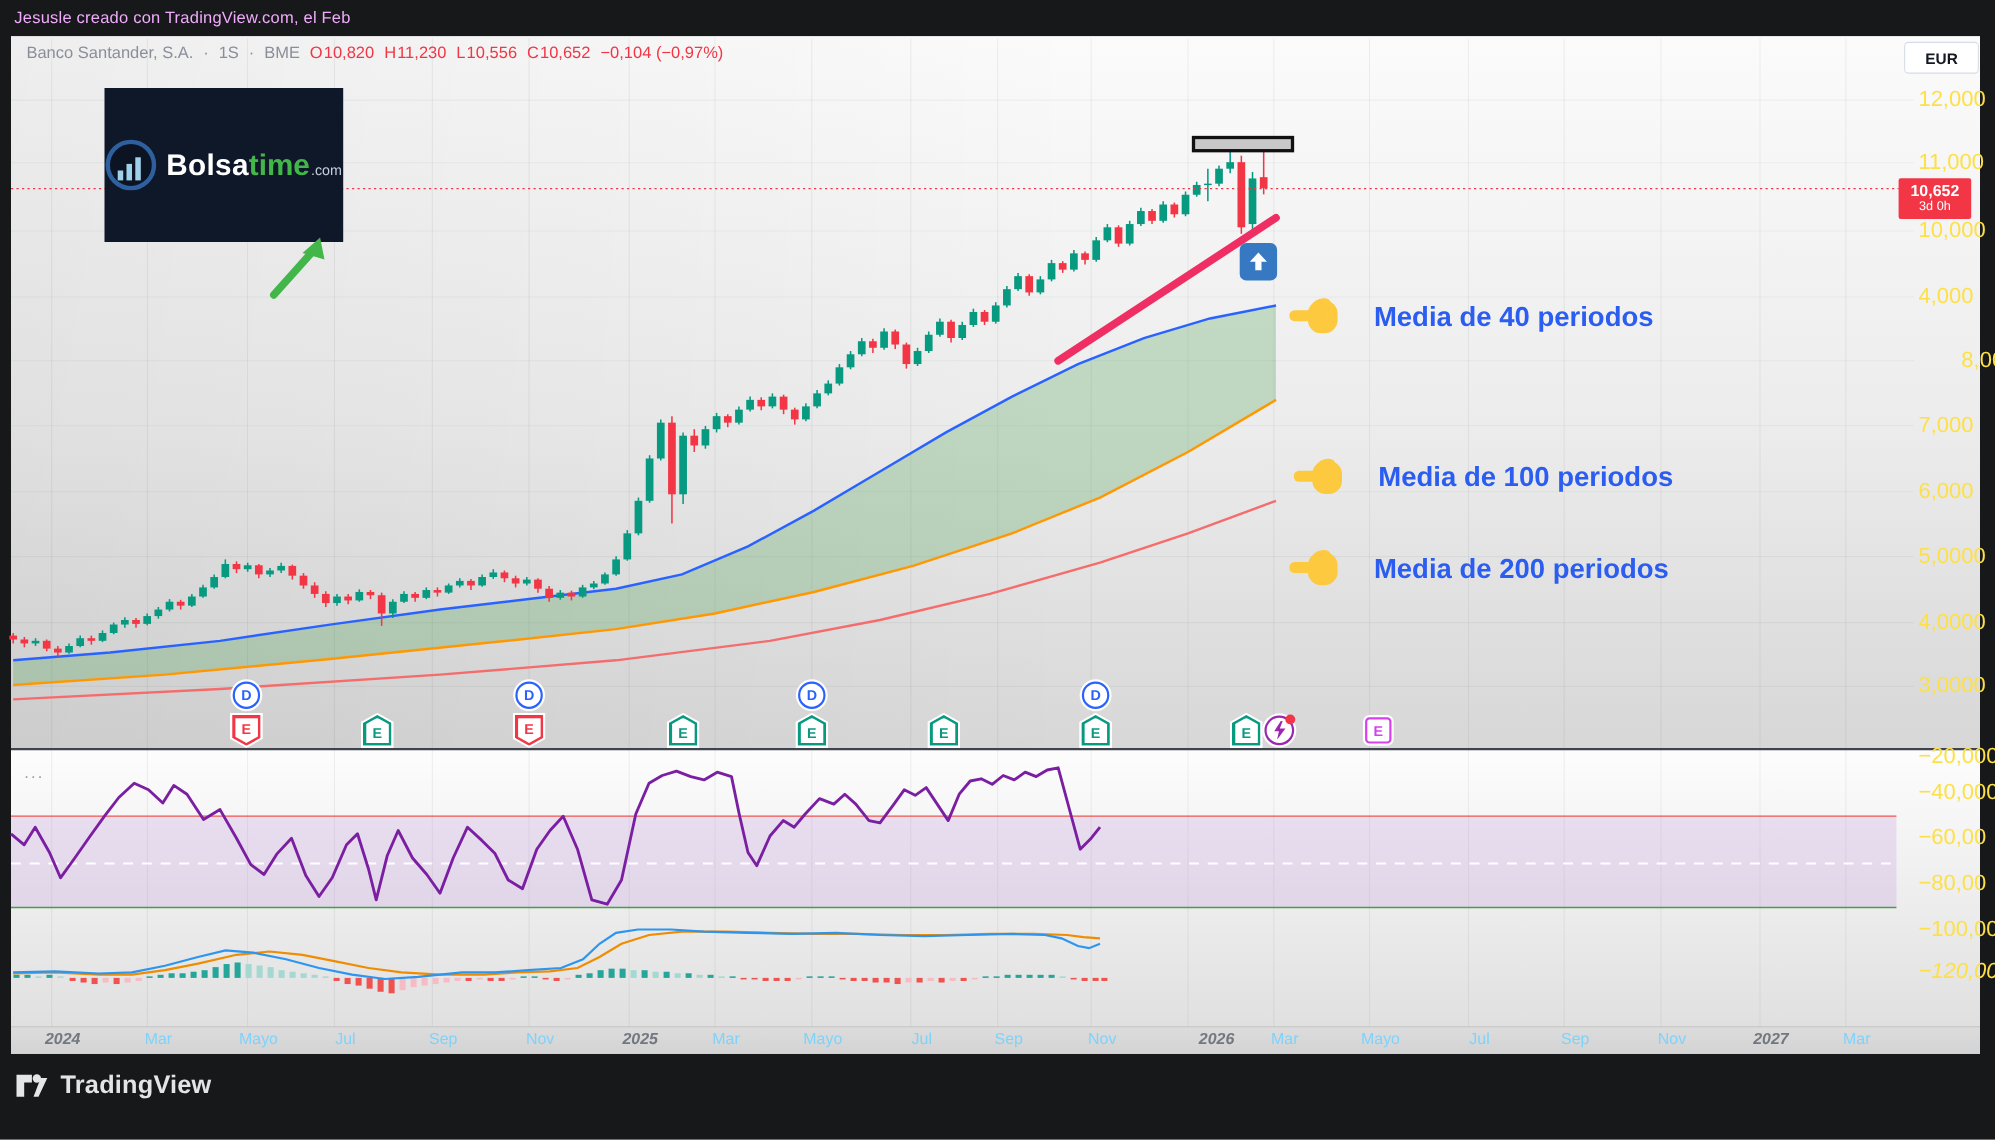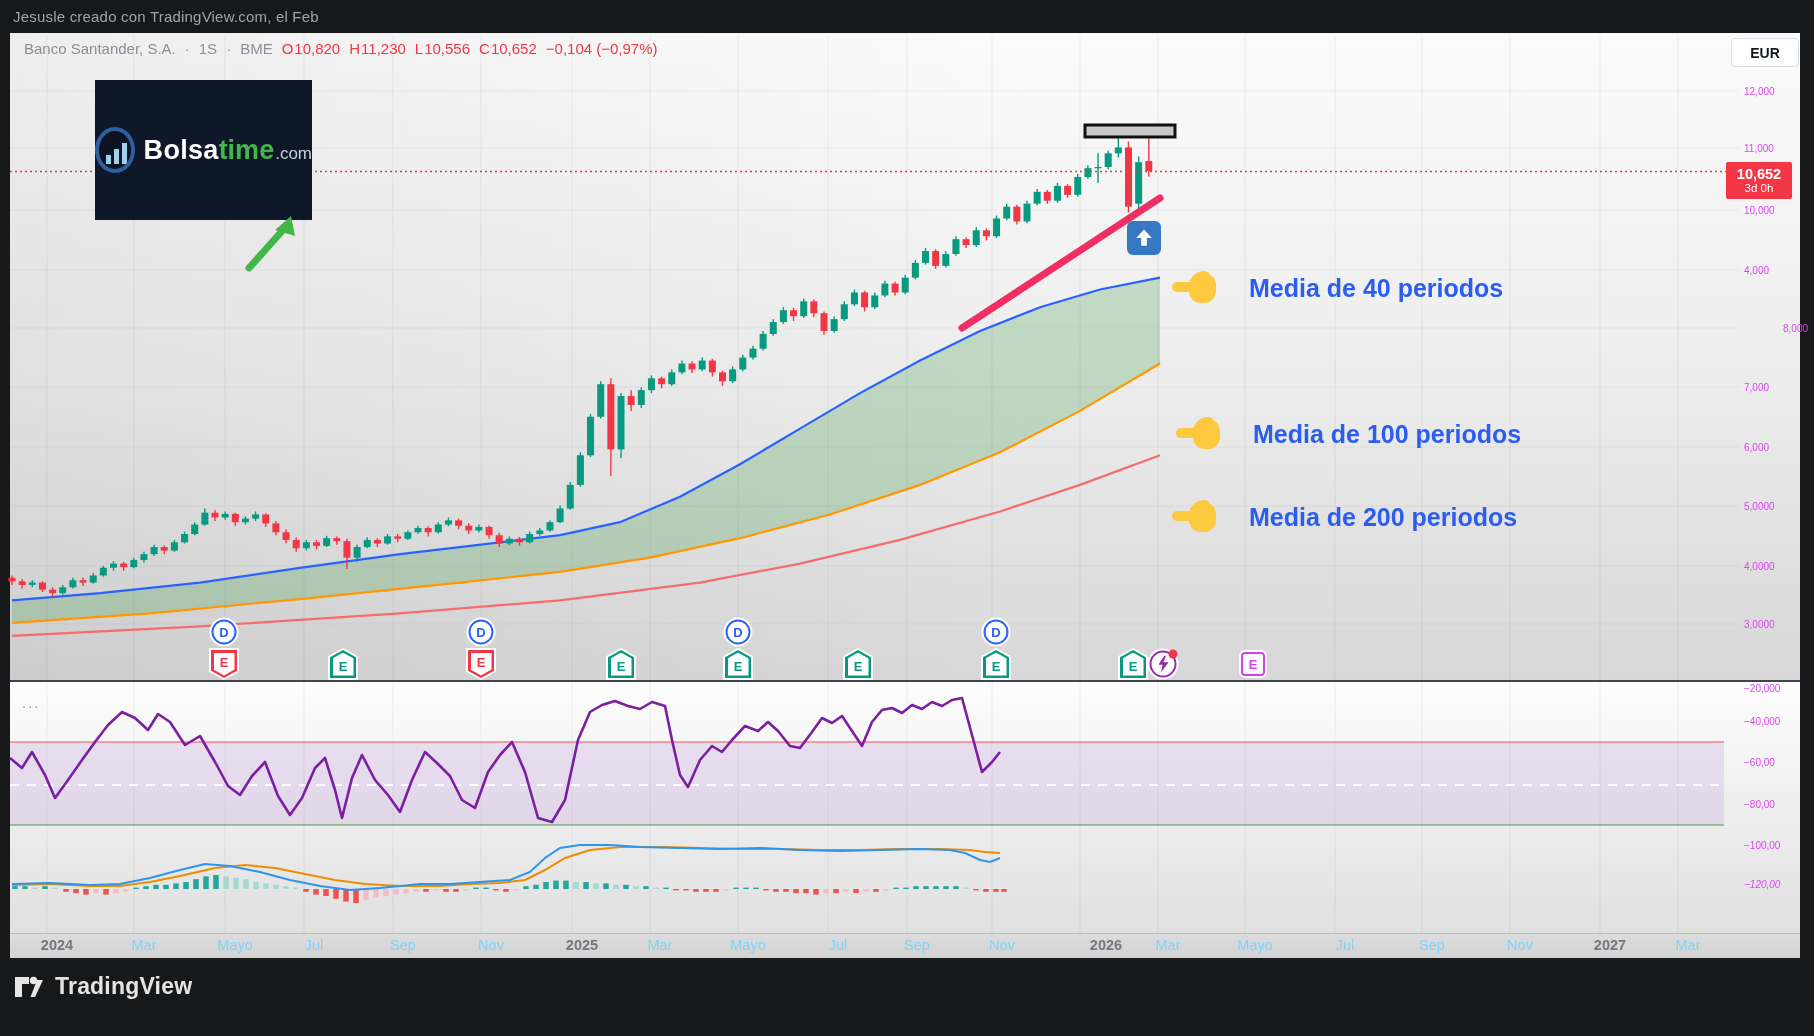--- a/index.html
+++ b/index.html
@@ -1,18 +1,18 @@
 <!DOCTYPE html>
 <html><head>
 <meta charset="utf-8">
 <style>
   html,body{margin:0;padding:0;}
   body{width:1814px;height:1036px;position:relative;background:#17181a;overflow:hidden;
        font-family:"Liberation Sans", sans-serif;}
-  .frame-title{position:absolute;left:13px;top:8px;font-size:15px;color:#a3a3a3;letter-spacing:.2px;}
+  .frame-title{position:absolute;left:13px;top:8px;font-size:15px;color:#f0abfc;letter-spacing:.2px;}
   .widget{position:absolute;left:10px;top:33px;width:1790px;height:925px;background:#f5f5f5;}
   .main-pane{position:absolute;left:0;top:0;width:1790px;height:648px;
       background:linear-gradient(90deg,rgba(0,0,0,.05),rgba(0,0,0,0) 55%),linear-gradient(#fbfbfb,#ececec 55%,#d7d7d7);}
   .lower-pane{position:absolute;left:0;top:648px;width:1790px;height:252px;
       background:linear-gradient(#fdfdfd,#e0e0e0);}
   .time-axis{position:absolute;left:0;top:900px;width:1790px;height:25px;
       background:linear-gradient(#dcdcdc,#d3d3d3);border-top:1px solid #bcbcbc;box-sizing:border-box;}
   svg.chart{position:absolute;left:0;top:0;z-index:2;pointer-events:none;}
   .symbol-bar{position:absolute;left:24px;top:40px;z-index:3;display:flex;gap:9px;align-items:baseline;
       font-size:15px;color:#8a8e98;white-space:nowrap;}
@@ -24,28 +24,28 @@
   .logo-box{position:absolute;left:95px;top:80px;width:217px;height:140px;z-index:4;background:#0f1829;
       display:flex;align-items:center;justify-content:center;gap:9px;}
   .logo-clock{position:relative;width:46px;height:46px;border-radius:50%;border:4px solid #2e5f9e;box-sizing:border-box;
       background:#0c1424;overflow:hidden;}
   .logo-bars{position:absolute;left:7px;bottom:5px;display:flex;gap:3px;align-items:flex-end;}
   .logo-bars i{display:block;width:5px;background:#9fd2ea;}
   .logo-arrow{position:absolute;left:-6px;top:-8px;width:66px;height:62px;}
   .logo-text{display:flex;align-items:baseline;}
   .logo-text .b{color:#ffffff;font-weight:bold;font-size:27px;letter-spacing:.3px;}
   .logo-text .t{color:#43b649;font-weight:bold;font-size:27px;}
-  .logo-text .c{color:#c7cedb;font-size:17px;margin-left:1px;}
+  .logo-text .c{color:#c7cedb;font-size:13px;margin-left:1px;}
   .price-badge{position:absolute;left:1726px;top:162px;width:66px;height:37px;z-index:4;background:#f23645;
       border-radius:2px;color:#fff;display:flex;flex-direction:column;align-items:center;justify-content:center;line-height:1.15;}
   .price-badge .p{font-size:14.5px;font-weight:bold;}
   .price-badge .cd{font-size:11.5px;}
-  .scale-label{position:absolute;left:1744px;transform:translateY(-50%);z-index:3;font-size:10px;color:#d946ef;white-space:nowrap;}
+  .scale-label{position:absolute;left:1744px;transform:translateY(-50%);z-index:3;font-size:20px;color:#fde047;white-space:nowrap;}
   .time-label{position:absolute;top:937px;transform:translateX(-50%);z-index:3;font-size:14.5px;color:#7dd3fc;}
-  .time-label.bold{font-weight:bold;color:#73777f;}
+  .time-label.bold{font-weight:bold;color:#73777f;font-style:italic;}
   .annot-row{position:absolute;z-index:4;display:flex;align-items:center;gap:30px;}
   .annot-text{font-size:25px;font-weight:bold;color:#2a5df0;white-space:nowrap;}
   .badge{position:absolute;z-index:4;transform:translate(-50%,-50%);}
   .badge-d{width:25px;height:25px;border-radius:50%;background:#fff;border:2.5px solid #2962ff;box-sizing:border-box;
       box-shadow:0 0 0 2px rgba(255,255,255,.95);display:flex;align-items:center;justify-content:center;
       font-size:13px;font-weight:bold;color:#2962ff;}
   .eshape{display:grid;place-items:center;}
   .e-outer{width:30px;height:32px;}
   .e-mid{width:26px;height:28px;}
   .e-in{width:21px;height:23px;display:flex;align-items:center;justify-content:center;font-size:13px;font-weight:bold;}

